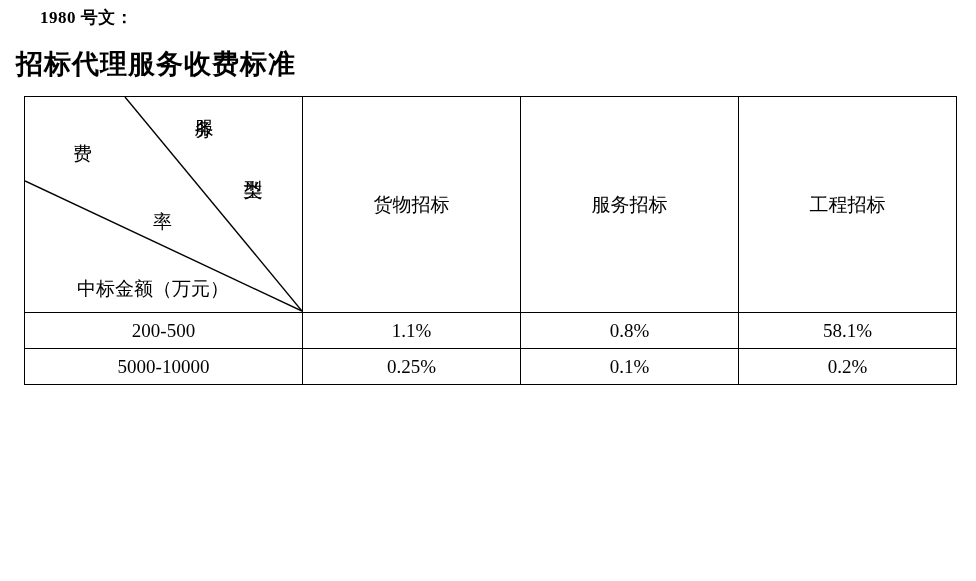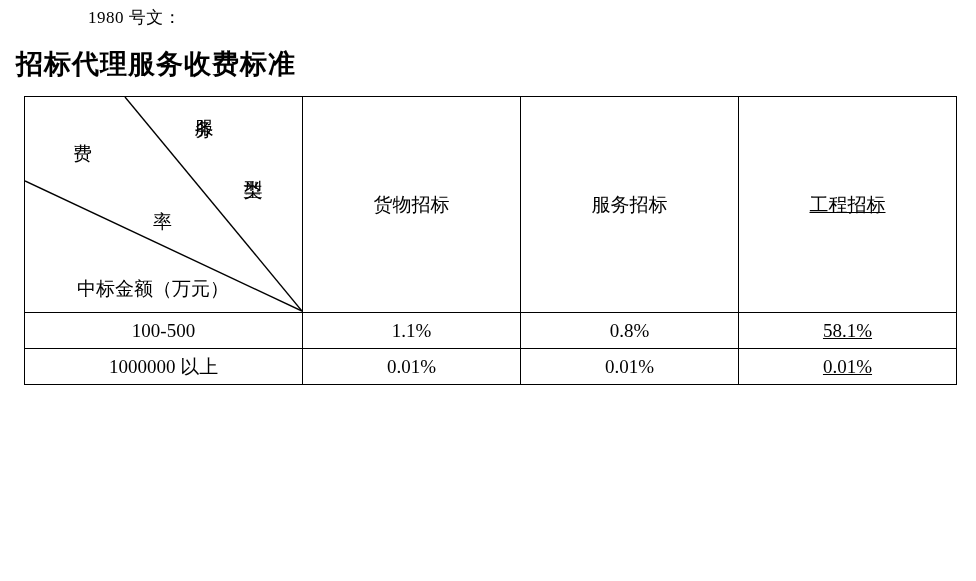--- a/index.html
+++ b/index.html
@@ -13,24 +13,23 @@
     font-family: "Liberation Serif", serif;
     color: #000000;
     position: relative;
     overflow: hidden;
   }
   .doc-note {
     position: absolute;
     left: 40px;
     top: 6px;
     font-family: "Liberation Serif", serif;
-    font-weight: normal;
+    font-weight: bold;
     font-size: 17px;
     letter-spacing: 0.5px;
-    margin-left: 48px;
   }
   .doc-title {
     position: absolute;
     left: 16px;
     top: 46px;
     width: 976px;
     font-family: "Liberation Serif", serif;
     font-weight: bold;
     font-size: 27px;
     letter-spacing: 1px;
@@ -51,21 +50,21 @@
     text-align: center;
     vertical-align: middle;
     font-family: "Liberation Serif", serif;
     font-size: 19px;
     padding: 0;
     height: 35px;
   }
   td.col-a { width: 277px; }
   td.col-b { width: 217px; }
   td.col-c { width: 217px; }
-  td.col-d { width: 217px; text-decoration: underline; }
+  td.col-d { width: 217px; }
 
   
   .corner-cell {
     position: relative;
     height: 215px;
     padding: 0;
   }
   .corner-inner {
     position: relative;
     width: 100%;
@@ -145,26 +144,26 @@
             <span class="lbl-type">类型</span>
             <span class="lbl-amount">中标金额（万元）</span>
           </div>
         </td>
         <td class="col-b head-cell">货物招标</td>
         <td class="col-c head-cell">服务招标</td>
         <td class="col-d head-cell">工程招标</td>
       </tr>
 
       <tr class="data-row">
-        <td class="col-a">100-500</td>
+        <td class="col-a">200-500</td>
         <td class="col-b">1.1%</td>
         <td class="col-c">0.8%</td>
         <td class="col-d">58.1%</td>
       </tr>
       <tr class="data-row">
-        <td class="col-a">1000000 以上</td>
-        <td class="col-b">0.01%</td>
-        <td class="col-c">0.01%</td>
-        <td class="col-d">0.01%</td>
+        <td class="col-a">5000-10000</td>
+        <td class="col-b">0.25%</td>
+        <td class="col-c">0.1%</td>
+        <td class="col-d">0.2%</td>
       </tr>
     </tbody>
   </table>
 </div>
 
 </body></html>

